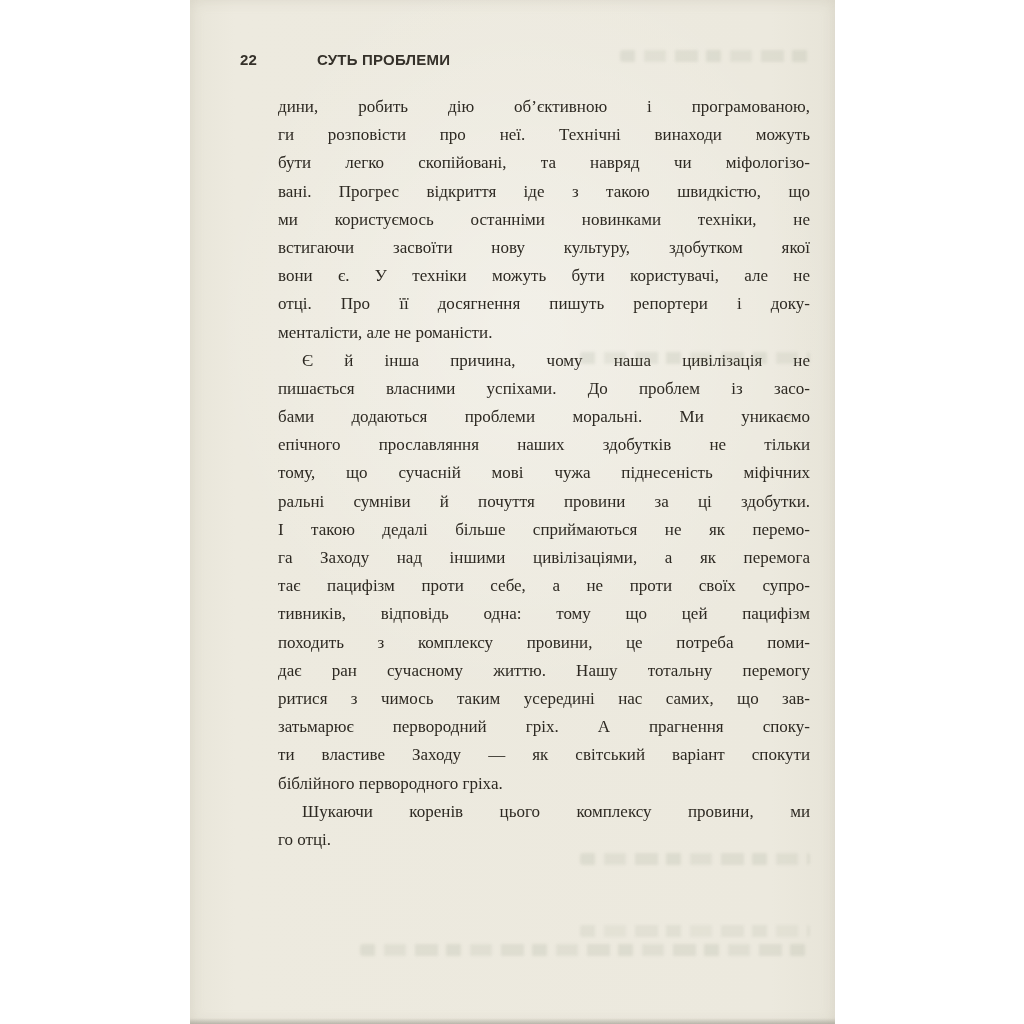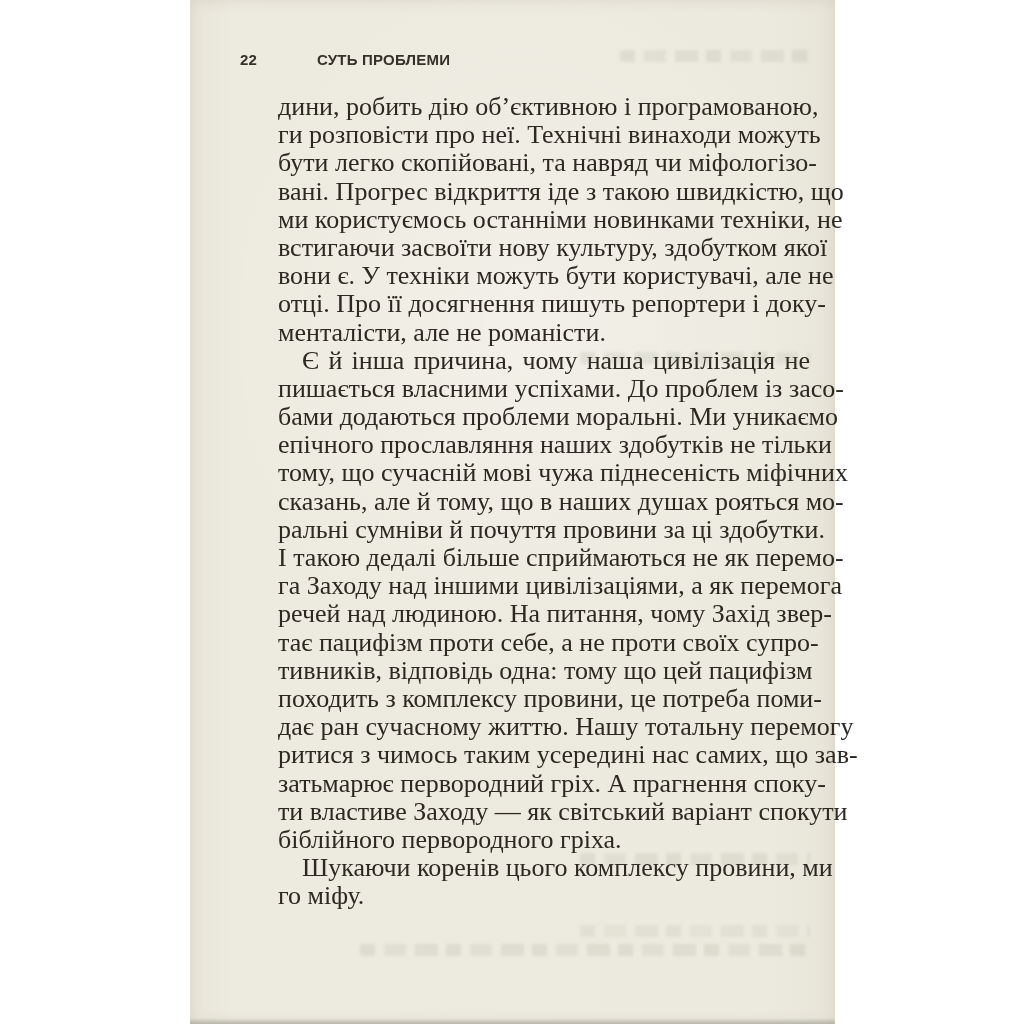--- a/index.html
+++ b/index.html
@@ -50,21 +50,21 @@
     position: absolute;
     left: 97px;
     top: 0;
     margin-left: 30px;
   }
   .body-text {
     position: absolute;
     left: 88px;
     top: 93px;
     width: 532px;
-    font-size: 26px;
+    font-size: 17px;
     line-height: 28.2px;
     color: #2d2922;
     text-rendering: optimizeLegibility;
   }
   .paragraph { margin: 0; }
   .line {
     height: 28.2px;
     white-space: nowrap;
     text-align: justify;
     text-align-last: justify;
@@ -116,37 +116,35 @@
           <div class="line">вони є. У техніки можуть бути користувачі, але не</div>
           <div class="line">отці. Про її досягнення пишуть репортери і доку-</div>
           <div class="line last">менталісти, але не романісти.</div>
         </div>
         <div class="paragraph">
           <div class="line indent">Є й інша причина, чому наша цивілізація не</div>
           <div class="line">пишається власними успіхами. До проблем із засо-</div>
           <div class="line">бами додаються проблеми моральні. Ми уникаємо</div>
           <div class="line">епічного прославляння наших здобутків не тільки</div>
           <div class="line">тому, що сучасній мові чужа піднесеність міфічних</div>
-          <div class="line">сказань, але й тому, що в наших душах рояться мо-</div>
           <div class="line">ральні сумніви й почуття провини за ці здобутки.</div>
           <div class="line">І такою дедалі більше сприймаються не як перемо-</div>
           <div class="line">га Заходу над іншими цивілізаціями, а як перемога</div>
-          <div class="line">речей над людиною. На питання, чому Захід звер-</div>
           <div class="line">тає пацифізм проти себе, а не проти своїх супро-</div>
           <div class="line">тивників, відповідь одна: тому що цей пацифізм</div>
           <div class="line">походить з комплексу провини, це потреба поми-</div>
           <div class="line">дає ран сучасному життю. Нашу тотальну перемогу</div>
           <div class="line">ритися з чимось таким усередині нас самих, що зав-</div>
           <div class="line">затьмарює первородний гріх. А прагнення споку-</div>
           <div class="line">ти властиве Заходу — як світський варіант спокути</div>
           <div class="line last">біблійного первородного гріха.</div>
         </div>
         <div class="paragraph">
           <div class="line indent">Шукаючи коренів цього комплексу провини, ми</div>
-          <div class="line last">го міфу.</div>
+          <div class="line last">го отці.</div>
         </div>
       </div>
 
     <div class="ghost" style="left:430px; top:50px;  width:190px;"></div>
     <div class="ghost" style="left:390px; top:352px; width:230px;"></div>
     <div class="ghost" style="left:390px; top:853px; width:230px;"></div>
     <div class="ghost" style="left:390px; top:925px; width:230px; opacity:0.4;"></div>
     <div class="ghost" style="left:170px; top:944px; width:450px;"></div>
 
     <div class="bottom-edge"></div>

